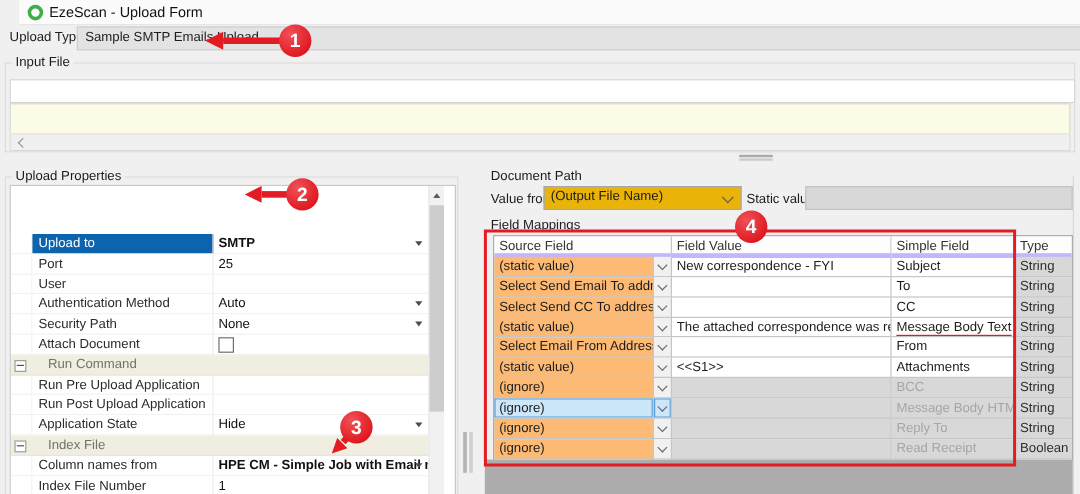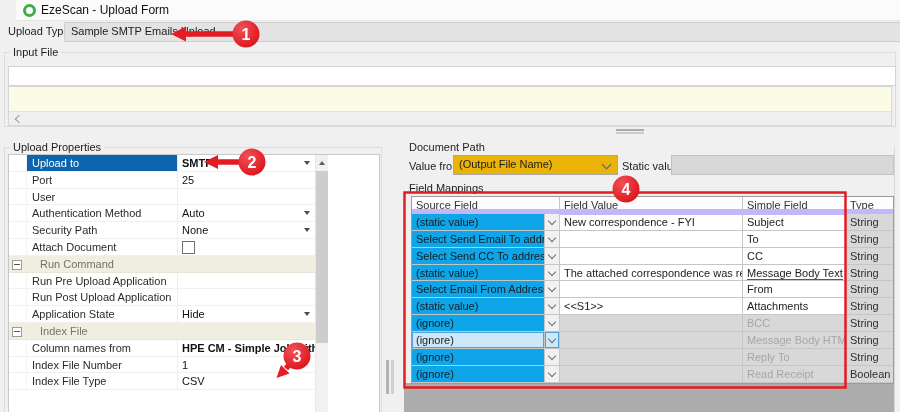--- a/index.html
+++ b/index.html
@@ -31,21 +31,21 @@
   #hsplitter{left:616px;top:129px;width:28px;height:6px;}
   #hsplitter .b1{height:2px;background:#ababab;margin-bottom:1px;}
   #hsplitter .b2{height:2px;background:#cccccc;}
   #vsplitter{left:386px;top:360px;width:9px;height:34px;}
   #vsplitter .v1{position:absolute;left:0;top:0;width:3px;height:34px;background:#b3b3b3;}
   #vsplitter .v2{position:absolute;left:5px;top:0;width:3px;height:34px;background:#d0d0d0;}
 
   
   #upload-props-group{left:4px;top:147px;width:376px;height:266px;}
   #prop-grid{left:8px;top:154px;width:370px;height:258px;border:1px solid #c8c8c8;background:#fff;display:flex;}
-  #pg-rows{width:306px;overflow:hidden;}
+  #pg-rows{width:348px;overflow:hidden;margin-top:40px;}
   .pg-row{height:16.8px;display:flex;border-bottom:1px solid #f1f1ef;box-sizing:border-box;background:#fff;}
   .pg-margin{width:17px;border-right:1px solid #f4f4f2;}
   .pg-name{width:145px;border-right:1px solid #ededed;padding-left:5px;line-height:16px;overflow:hidden;white-space:nowrap;color:#2b2b2b;}
   .pg-name.sel{background:#0d64ae;color:#fff;}
   .pg-value{flex:1;position:relative;padding-left:4px;line-height:16px;overflow:hidden;white-space:nowrap;color:#111;}
   .pg-value .b{font-weight:bold;}
   .pg-dd{position:absolute;right:5px;top:6px;width:0;height:0;border-left:3.5px solid transparent;border-right:3.5px solid transparent;border-top:4px solid #4c4c4c;}
   .pg-checkbox{width:11px;height:11px;border:1px solid #707070;background:#fff;margin-top:2px;}
   .pg-row.group{background:#efeee1;color:#73736c;position:relative;padding-left:31px;line-height:16px;border-bottom:1px solid #e7e6d9;display:block;}
   .pg-exp{position:absolute;left:3px;top:4px;width:8px;height:8px;border:1px solid #9c9c90;background:#fff;}
@@ -65,22 +65,22 @@
   #field-mappings-label{left:409px;top:182px;}
 
   
   #table-underlay{left:404px;top:383px;width:490px;height:29px;background:#acacac;}
   #right-edge{left:894px;top:147px;width:1px;height:265px;background:#d6d6d6;}
   #mapping-table{left:411px;top:196px;width:483px;border:1px solid #9b9b9b;box-sizing:border-box;background:#fff;
                  display:grid;grid-template-columns:133px 15px 183px 103px 47px;grid-auto-rows:16.9px;}
   .tc{padding-left:4px;line-height:16px;border-right:1px solid #c6c6c6;border-bottom:1px solid #c6c6c6;
       overflow:hidden;white-space:nowrap;box-sizing:border-box;}
   .tc.last{border-right:none;}
-  .th{height:18px;line-height:17px;background:#fdfdfd;border-bottom:6px solid #c4b5fd;color:#333;}
-  .t-src{background:#0ea5e9;}
+  .th{height:18px;line-height:17px;background:#fdfdfd;border-bottom:4px solid #c4b5fd;color:#333;}
+  .t-src{background:#fdba74;}
   .t-chev{background:#f1f1f1;padding:0;display:flex;align-items:center;justify-content:center;}
   .t-chev .glyph{width:5px;height:5px;border-left:1.2px solid #6d6d6d;border-bottom:1.2px solid #6d6d6d;transform:rotate(-45deg);margin-top:-2px;}
   .t-type{background:#d8d8d8;color:#2e2e2e;}
   .dim{background:#d8d8d8;}
   .dimtext{color:#a6a6a6;}
   .selcell{background:#cce6fa !important;box-shadow:inset 0 0 0 1px #57a0d9;}
   .red-ul{border-bottom:2.5px solid #e31b22;}
 
   
   #anno{position:absolute;left:0;top:0;width:900px;height:412px;pointer-events:none;z-index:99;}

